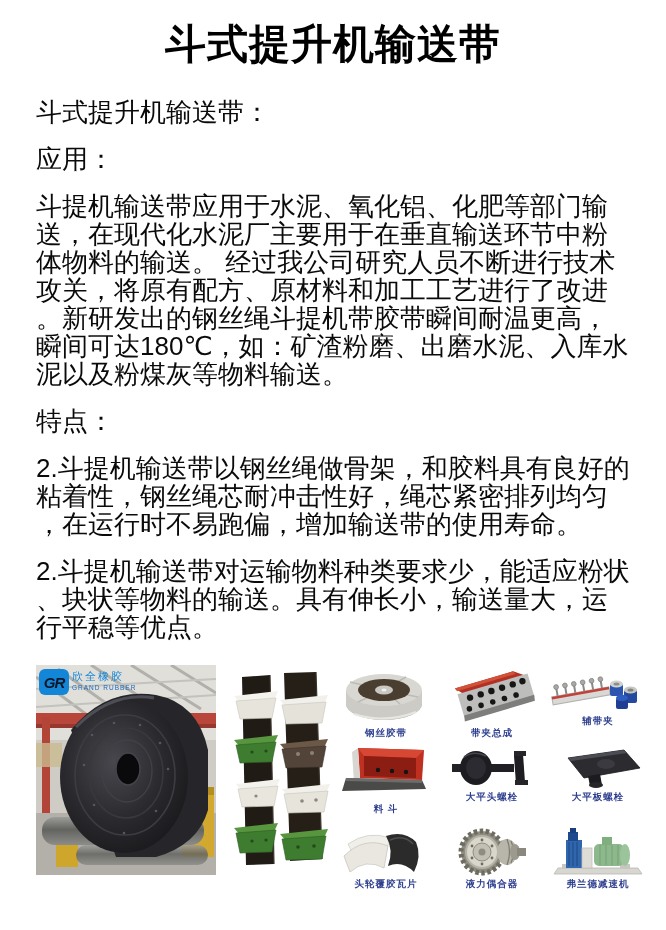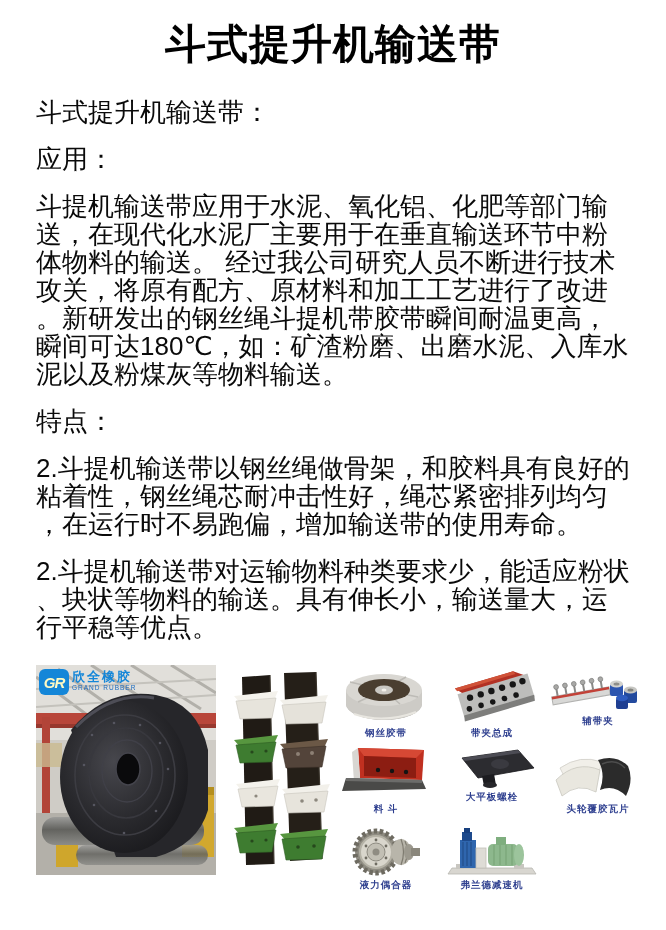--- a/index.html
+++ b/index.html
@@ -14,34 +14,34 @@
   }
   .article{padding:0 36px;font-size:26px;line-height:28px;color:#0a0a0a;}
   .article p{margin:0 0 19px;line-break:anywhere;overflow-wrap:anywhere;}
   .article p.first{margin-top:26px;}
   
   .gallery{position:absolute;left:0;top:650;width:666px;height:240px;}
   .photo-factory{position:absolute;left:36px;top:5px;width:180px;height:210px;overflow:hidden;}
   .photo-factory svg{display:block;}
   .brand{position:absolute;left:3px;top:4px;display:flex;align-items:flex-start;gap:3px;}
   .brand-mark{
-    width:30px;height:26px;border-radius:6px;background:#1486d8;color:#fef9c3;
+    width:30px;height:26px;border-radius:6px;background:#1486d8;color:#0f172a;
     display:flex;align-items:center;justify-content:center;
     font-size:15px;font-weight:bold;font-style:italic;letter-spacing:-1px;
   }
   .brand-text{display:flex;flex-direction:column;}
-  .brand-cn{font-size:13px;font-weight:bold;color:#1486d8;letter-spacing:2px;line-height:15px;}
+  .brand-cn{font-size:11px;font-weight:normal;color:#1486d8;letter-spacing:2px;line-height:15px;}
   .brand-en{font-size:6.5px;color:#1a6abf;letter-spacing:1px;line-height:8px;}
   .photo-buckets{position:absolute;left:228px;top:8px;width:106px;height:202px;background:#fff;}
   .product-grid{
     position:absolute;left:333px;top:2px;width:318px;
     display:grid;grid-template-columns:106px 106px 106px;
   }
   .pcell{display:flex;flex-direction:column;align-items:center;justify-content:flex-end;}
-  .row1{height:76px;} .row2{height:64px;} .row3{height:76px;}
+  .row1{height:76px;} .row2{height:64px;} .row3{height:76px;font-family:Liberation Serif, serif;}
   .pcell figure{margin:0;display:flex;flex-direction:column;align-items:center;gap:3px;}
   .pcaption{
     font-size:9.5px;font-weight:bold;color:#2e3f8f;letter-spacing:1px;
     line-height:11px;white-space:nowrap;
   }
 </style>
 </head>
 <body>
 
 <h1 class="title">斗式提升机输送带</h1>
@@ -246,20 +246,35 @@
           <circle cx="40" cy="26" r="2.2" fill="#141414"></circle>
             <circle cx="54" cy="27" r="2.2" fill="#141414"></circle>
             <circle cx="68" cy="28" r="2.2" fill="#141414"></circle>
           <polygon points="8,34 84,36 88,45 4,47" fill="#4a4a48"></polygon>
           <polygon points="8,34 84,36 84,39 8,37" fill="#6c6c6a"></polygon>
         </svg>
         <figcaption class="pcaption">料 斗</figcaption>
       </figure>
     </div>
 
+    <div class="pcell row2">
+      <figure>
+        <svg width="96" height="40" viewBox="0 0 96 40">
+          <rect x="8" y="16" width="10" height="8" fill="#232327"></rect>
+          <ellipse cx="32" cy="20" rx="16" ry="17" fill="#1d1d21"></ellipse>
+          <ellipse cx="32" cy="20" rx="10" ry="11" fill="#2b2b31"></ellipse>
+          <path d="M20,9 Q30,2 42,8" stroke="#46464e" stroke-width="1.6" fill="none"></path>
+          <rect x="46" y="16" width="24" height="8" fill="#202024"></rect>
+          <polygon points="70,8 79,6 81,34 72,36" fill="#1e1e22"></polygon>
+          <rect x="70" y="3" width="12" height="5" fill="#26262a"></rect>
+          <rect x="71" y="32" width="13" height="5" fill="#26262a"></rect>
+        </svg>
+        <figcaption class="pcaption">大平头螺栓</figcaption>
+      </figure>
+    </div>
 
     <div class="pcell row2">
       <figure>
         <svg width="96" height="40" viewBox="0 0 96 40">
           <polygon points="18,10 74,2 90,20 34,30" fill="#2c2c30" stroke="#18181c" stroke-width="0.8"></polygon>
           <polygon points="18,10 74,2 77,5 21,13" fill="#4c4c54"></polygon>
           <ellipse cx="56" cy="16" rx="9" ry="5" fill="#3a3a40"></ellipse>
           <polygon points="38,28 50,26 52,37 40,38" fill="#1c1c20"></polygon>
           <ellipse cx="46" cy="37" rx="7" ry="3" fill="#26262a"></ellipse>
         </svg>

